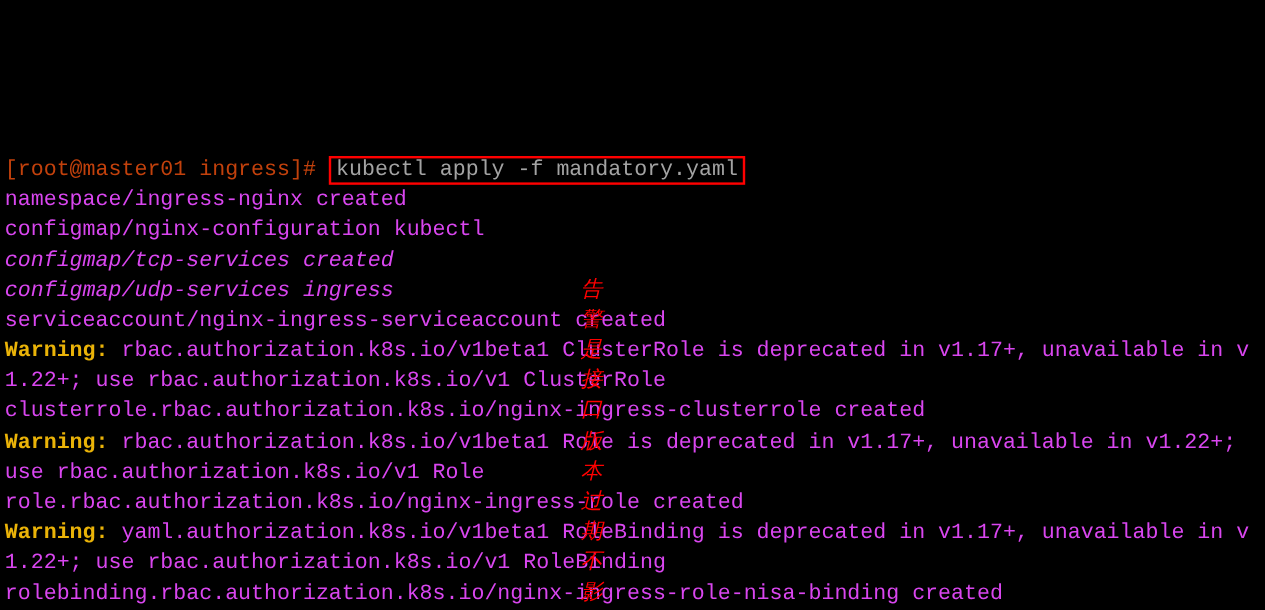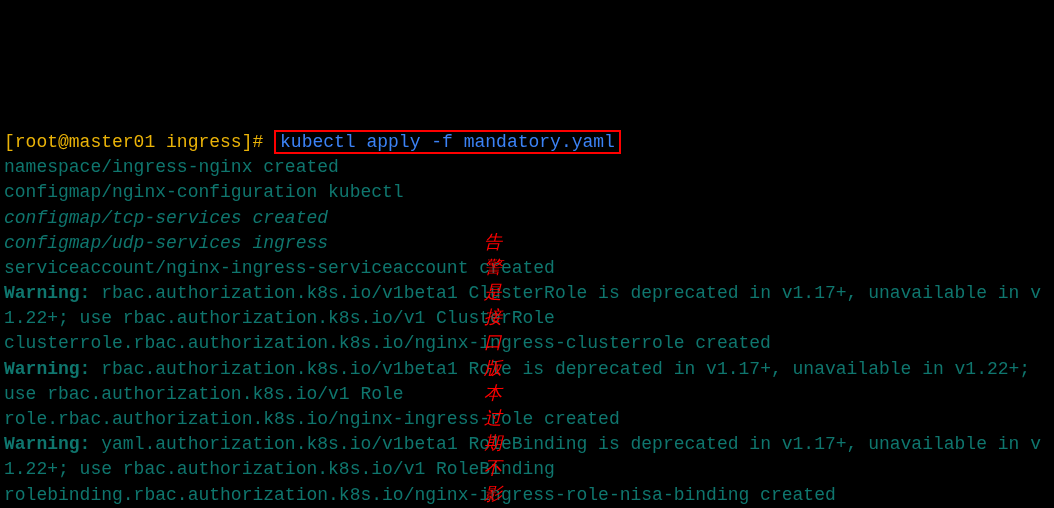--- a/index.html
+++ b/index.html
@@ -12,37 +12,37 @@
       color: #fff;
       font-family: 'Courier New', monospace;
       font-size: 18px;
       line-height: 1.4;
       padding: 4px;
       width: 1054px;
       white-space: pre-wrap;
       word-break: break-all;
     }
     .prompt {
-      color: #eab308;
+      color: #c2410c;
       margin-top: 27px;
     }
     .command {
-      color: #3b82f6;
+      color: #a3a3a3;
     }
     .red-box {
       border: 2px solid #ff0000;
       padding: 0 4px;
       display: inline;
     }
     .warning {
-      color: #0f766e;
+      color: #eab308;
       font-weight: bold;
     }
     .white {
-      color: #0f766e;
+      color: #d946ef;
     }
     .red-annotation {
       color: #ff0000;
       position: absolute;
     }
     .line {
       position: relative;
       font-style: italic;
     }
   </style>

